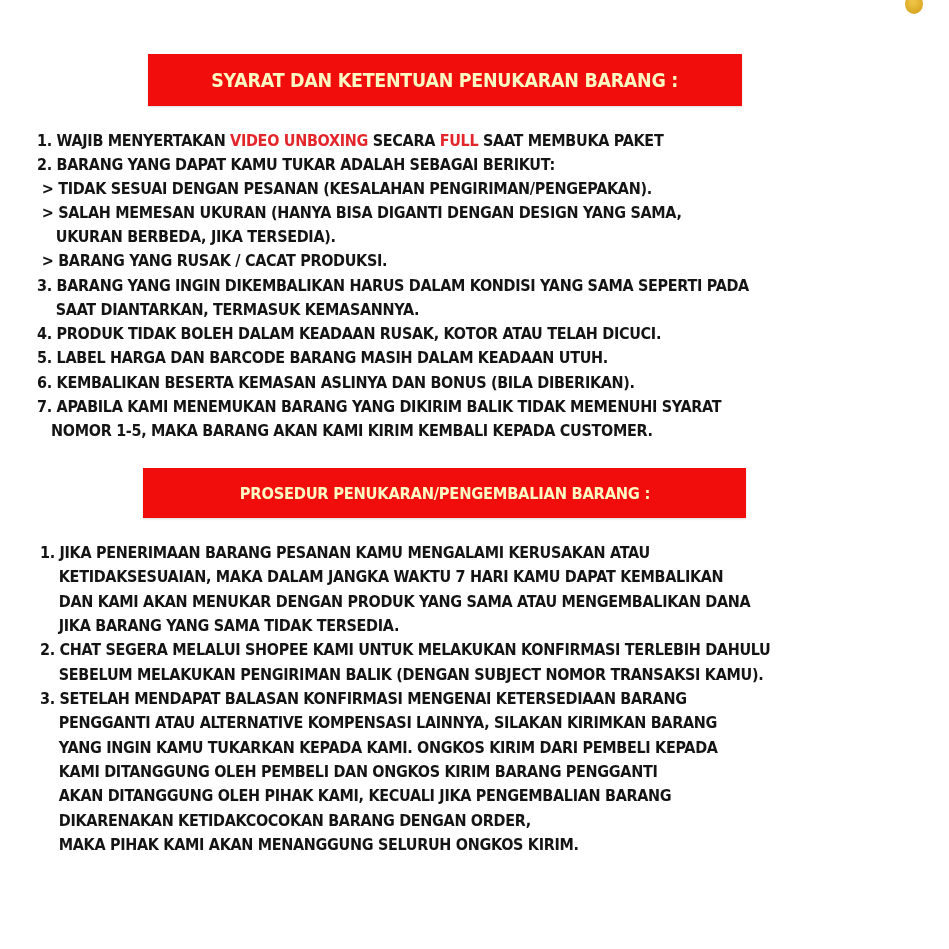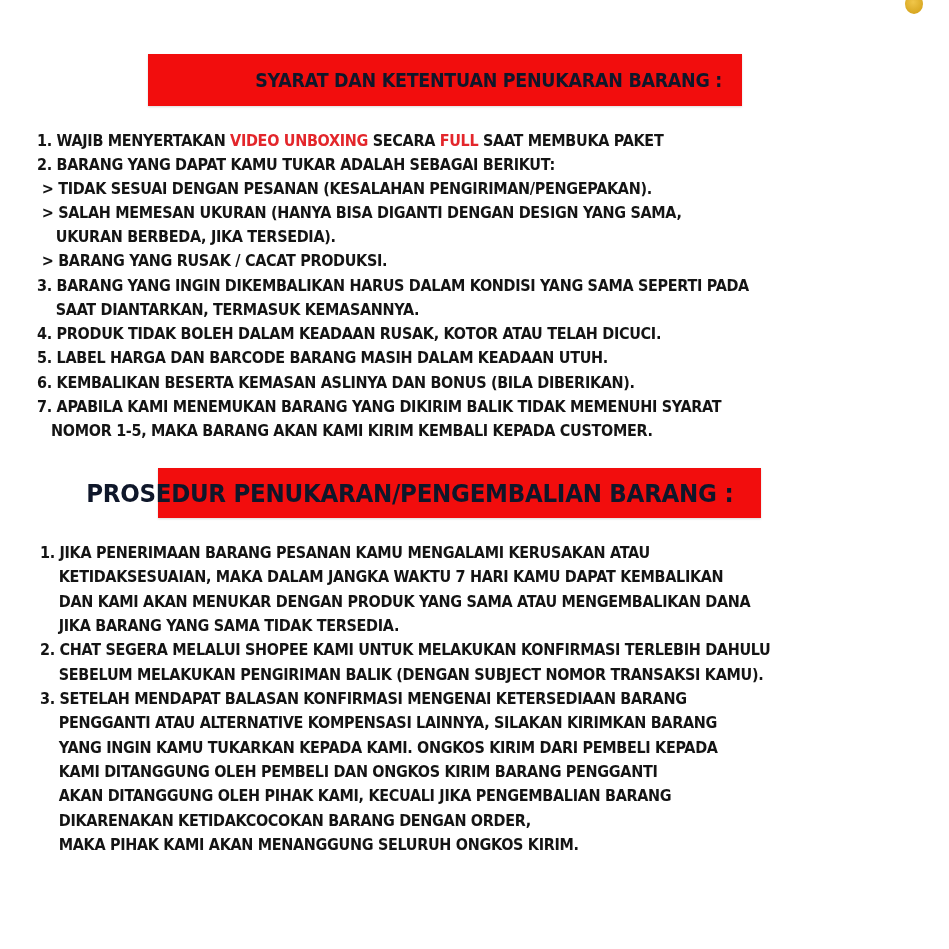--- a/index.html
+++ b/index.html
@@ -16,42 +16,42 @@
       top: -6px;
       left: 905px;
       width: 18px;
       height: 20px;
       border-radius: 50%;
       background: radial-gradient(circle at 45% 40%, #f0c64a, #d9a822 70%, #c8941a);
     }
     .banner {
       position: absolute;
       background: #f20d0d;
-      color: #0f172a;
+      color: #fef9c3;
       font-weight: bold;
       display: flex;
       align-items: center;
-      justify-content: flex-end;
+      justify-content: center;
       white-space: nowrap;
       box-shadow: 0 1px 2px rgba(0,0,0,0.15);
       letter-spacing: -0.3px;
     }
     .banner-1 {
       left: 148px;
       top: 54px;
       width: 594px;
       height: 52px;
       font-size: 19px;
     }
     .banner-2 {
-      left: 158px;
+      left: 143px;
       top: 468px;
       width: 603px;
       height: 50px;
-      font-size: 25px;
+      font-size: 16px;
     }
     .banner span {
       display: inline-block;
       transform: scaleX(0.92);
       transform-origin: center;
     }
     .text-block {
       position: absolute;
       color: #141414;
       font-weight: bold;

